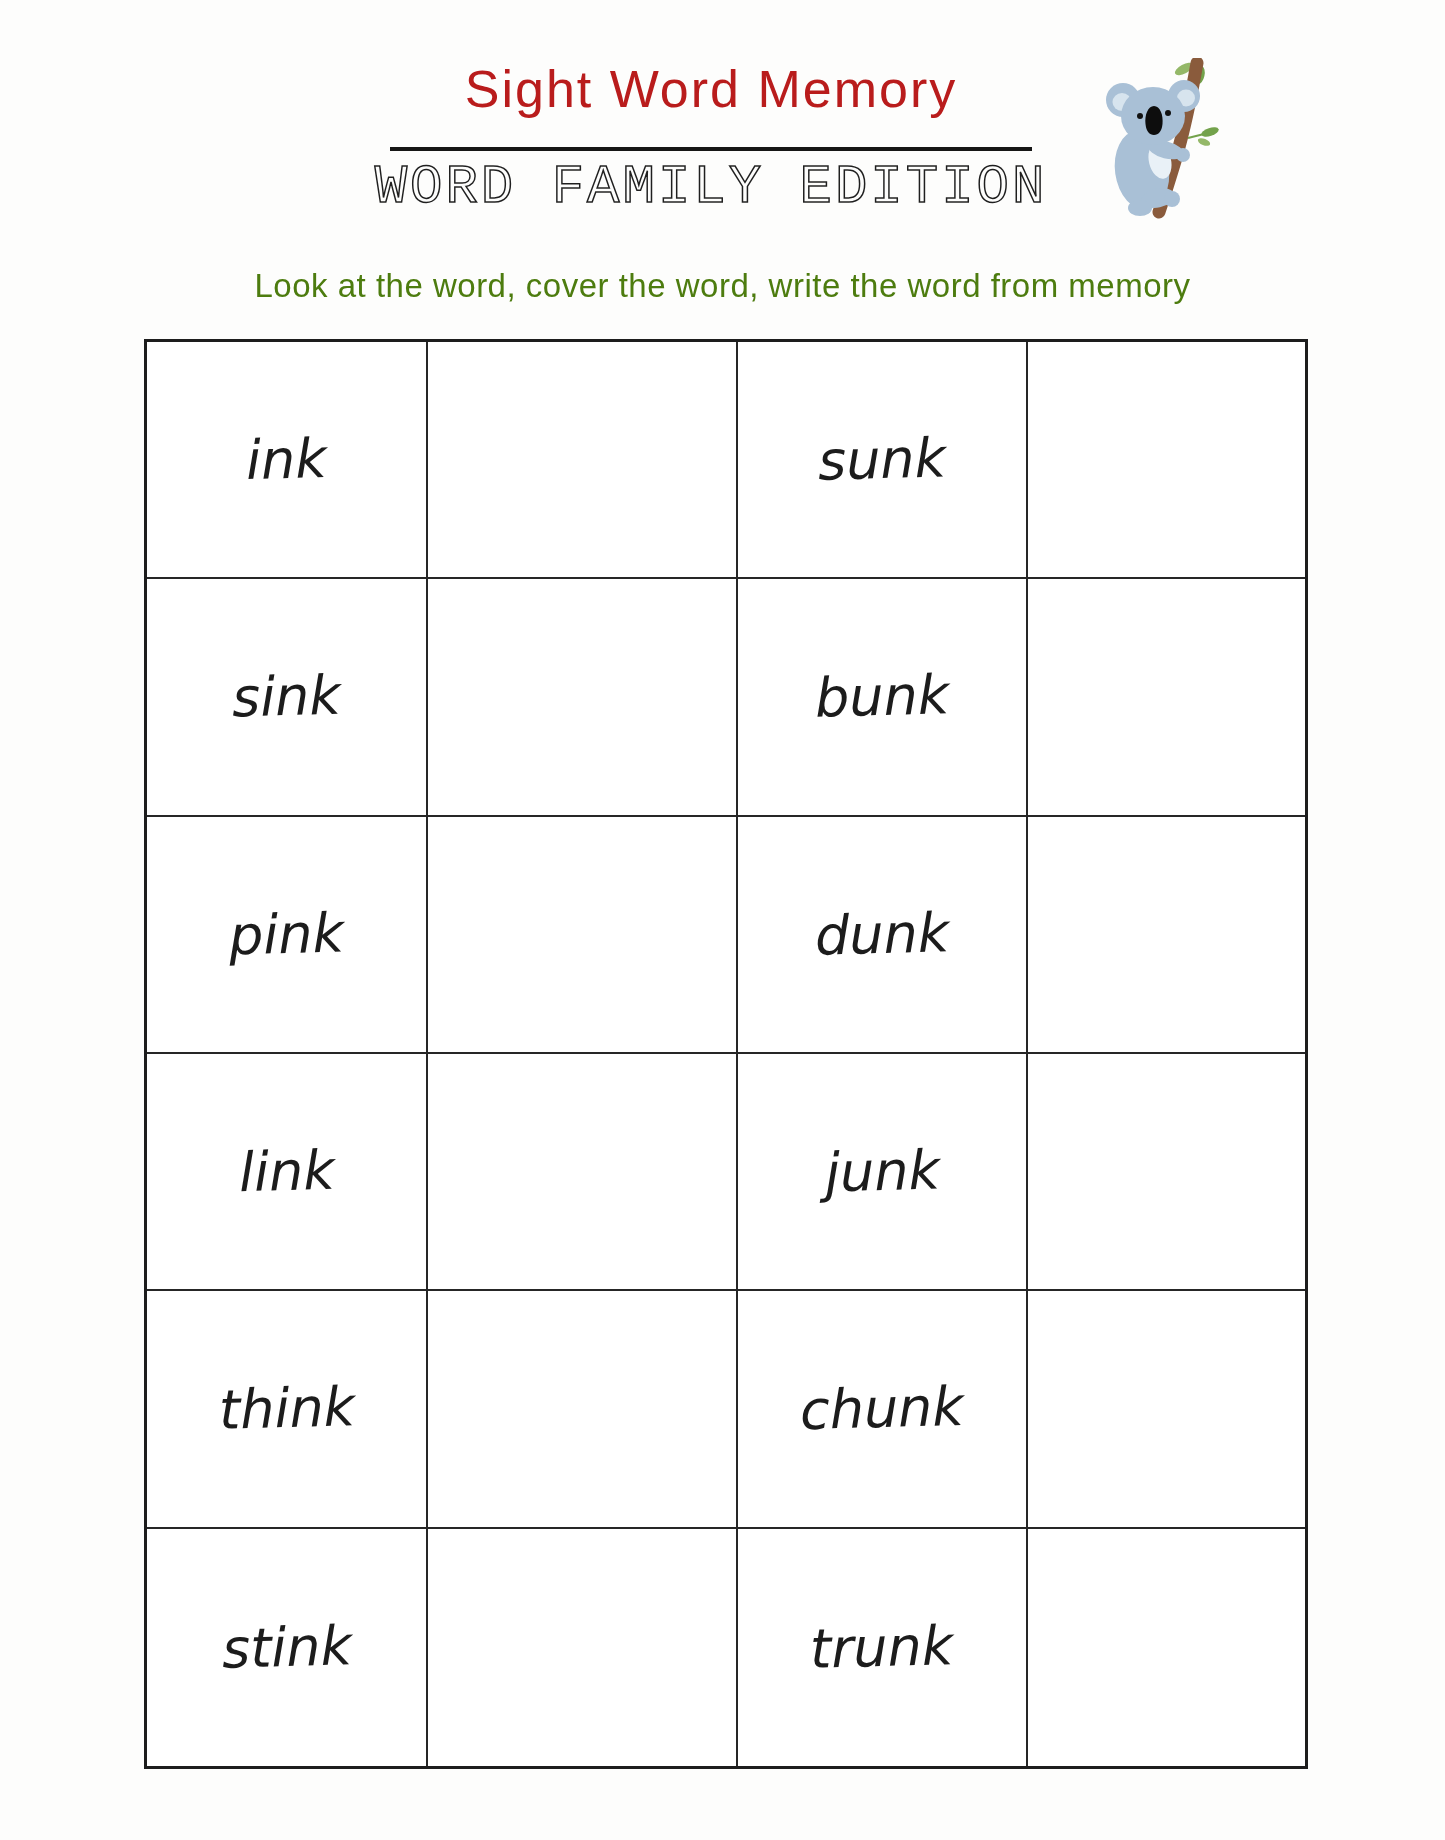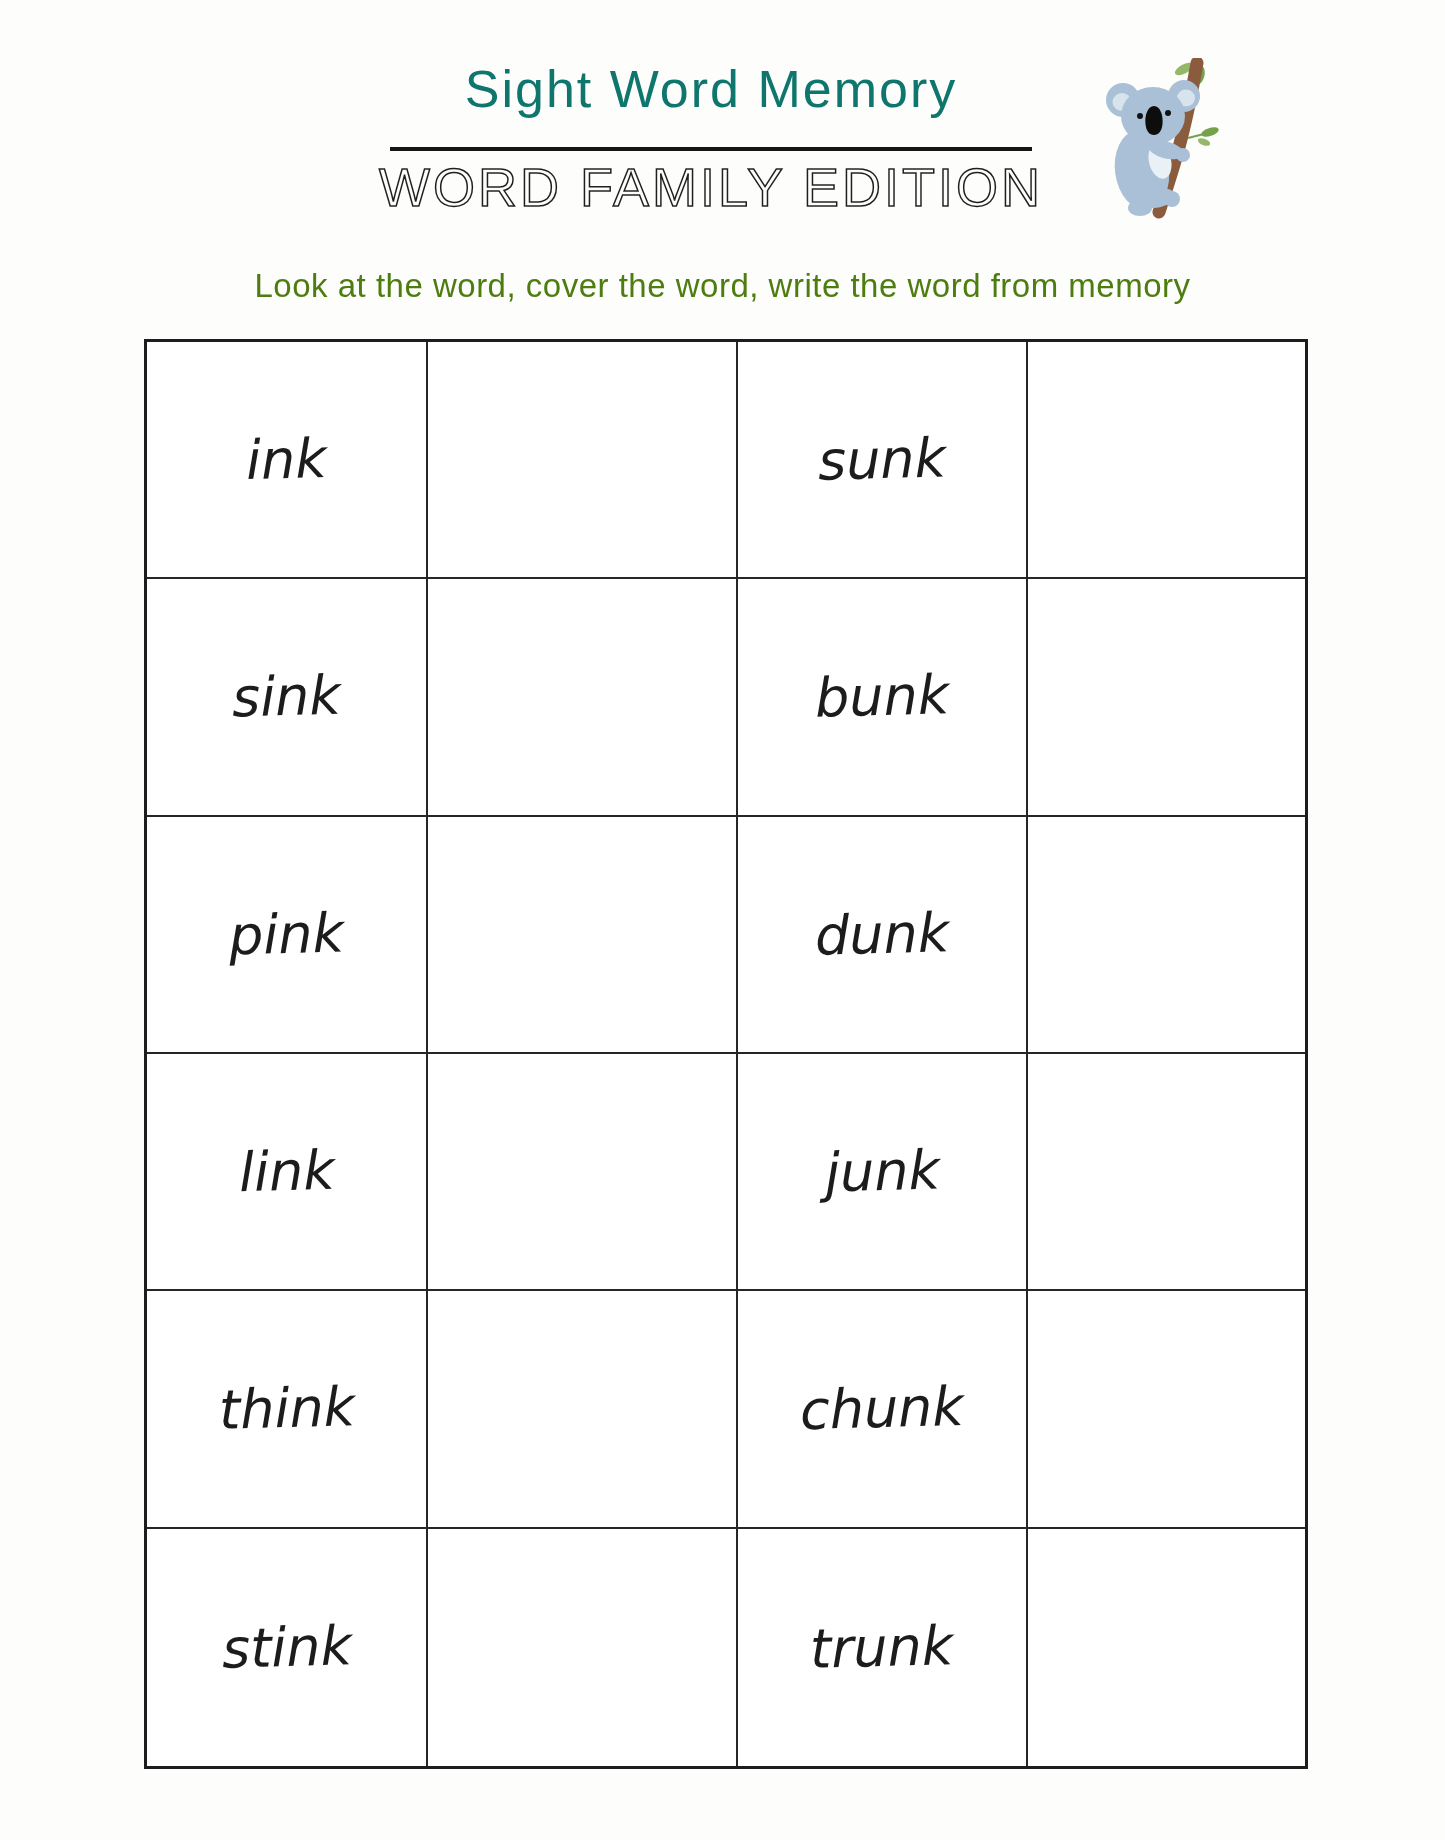--- a/index.html
+++ b/index.html
@@ -14,29 +14,29 @@
   .page{position:absolute;inset:0;}
 
   
   .title{
     position:absolute;left:372px;width:678px;top:60px;
     font-family:"Liberation Sans", sans-serif;
     font-weight:300;
     font-size:52px;line-height:1.15;
     letter-spacing:2px;
     text-align:center;white-space:nowrap;
-    color:#0f766e;
+    color:#b91c1c;
   }
   .title-rule{
     position:absolute;left:390px;top:147px;width:642px;height:4px;
     background:#161616;
   }
   .subtitle{
     position:absolute;left:372px;width:678px;top:158px;
-    font-family:Liberation Sans, sans-serif;
+    font-family:Liberation Mono, monospace;
     font-size:54px;line-height:1.1;
     letter-spacing:3px;
     text-align:center;white-space:nowrap;
     color:transparent;
     -webkit-text-stroke:1.5px #1f1f1f;
   }
   .instruction{
     position:absolute;left:0;width:1445px;top:266px;
     font-weight:300;
     font-size:33px;line-height:1.2;

